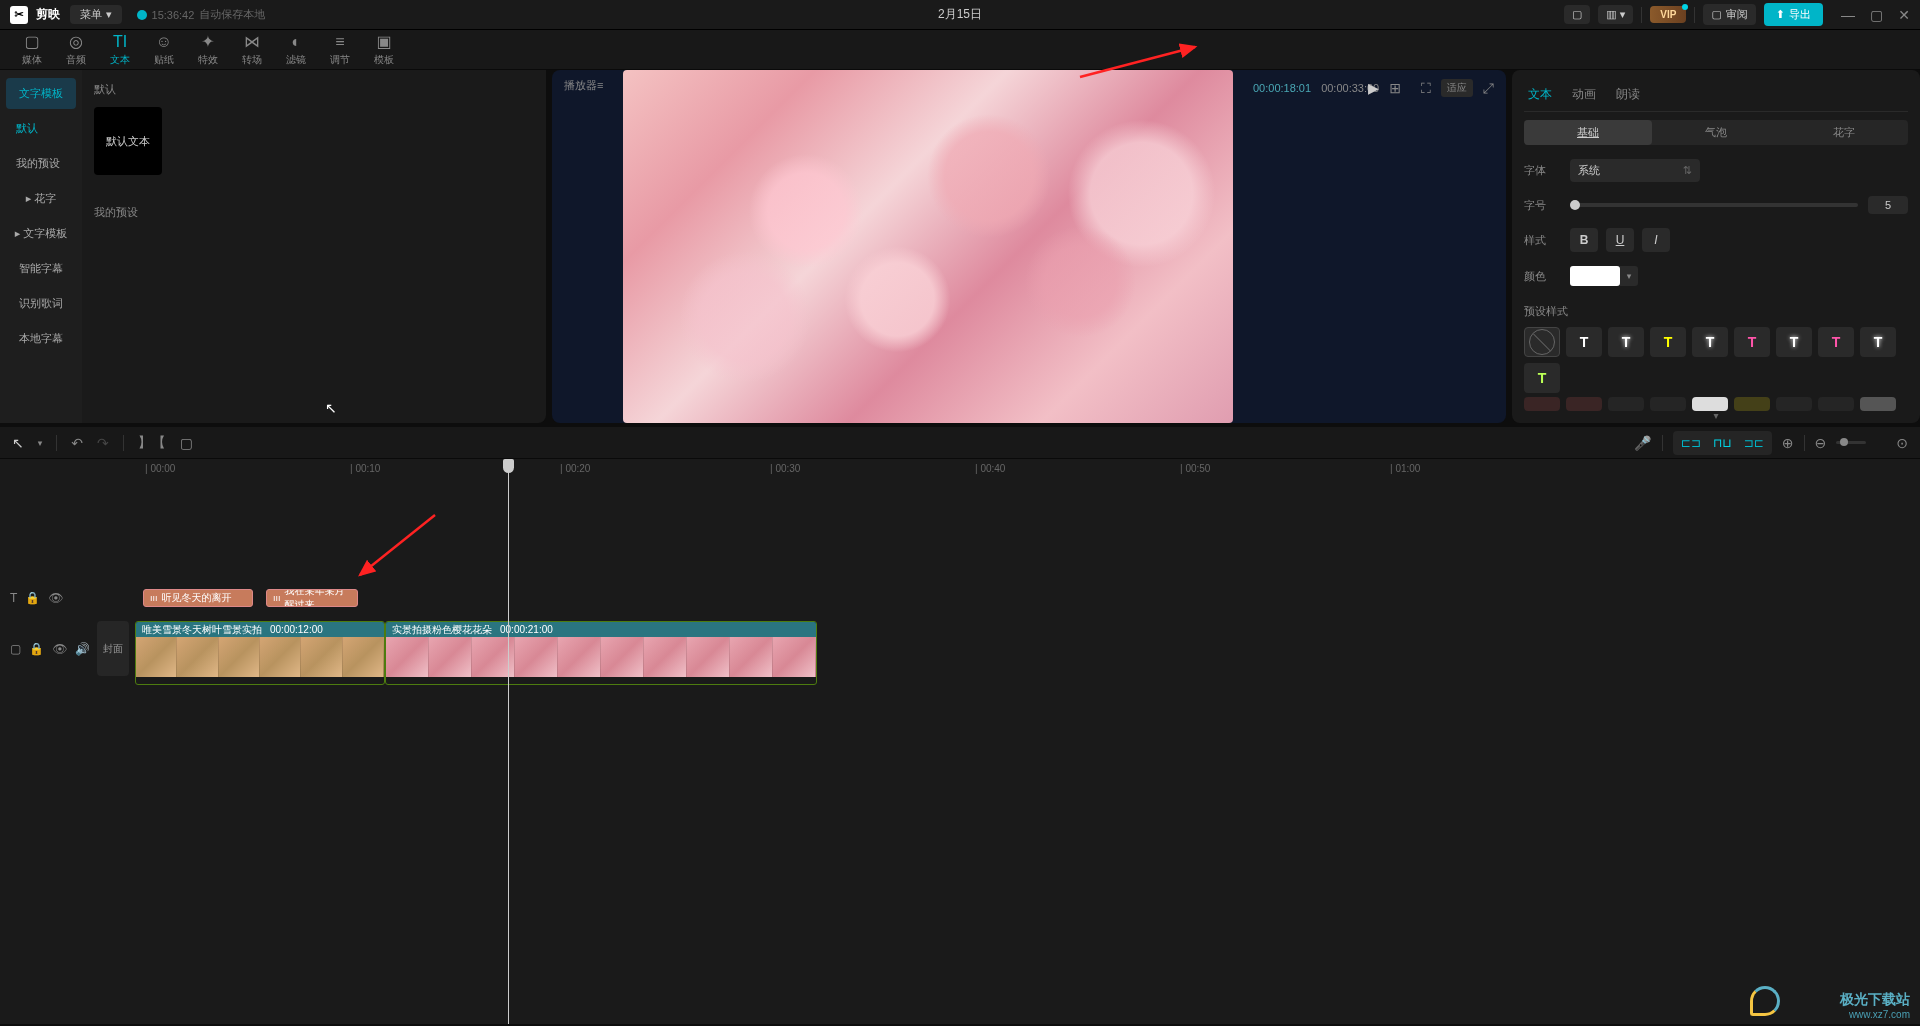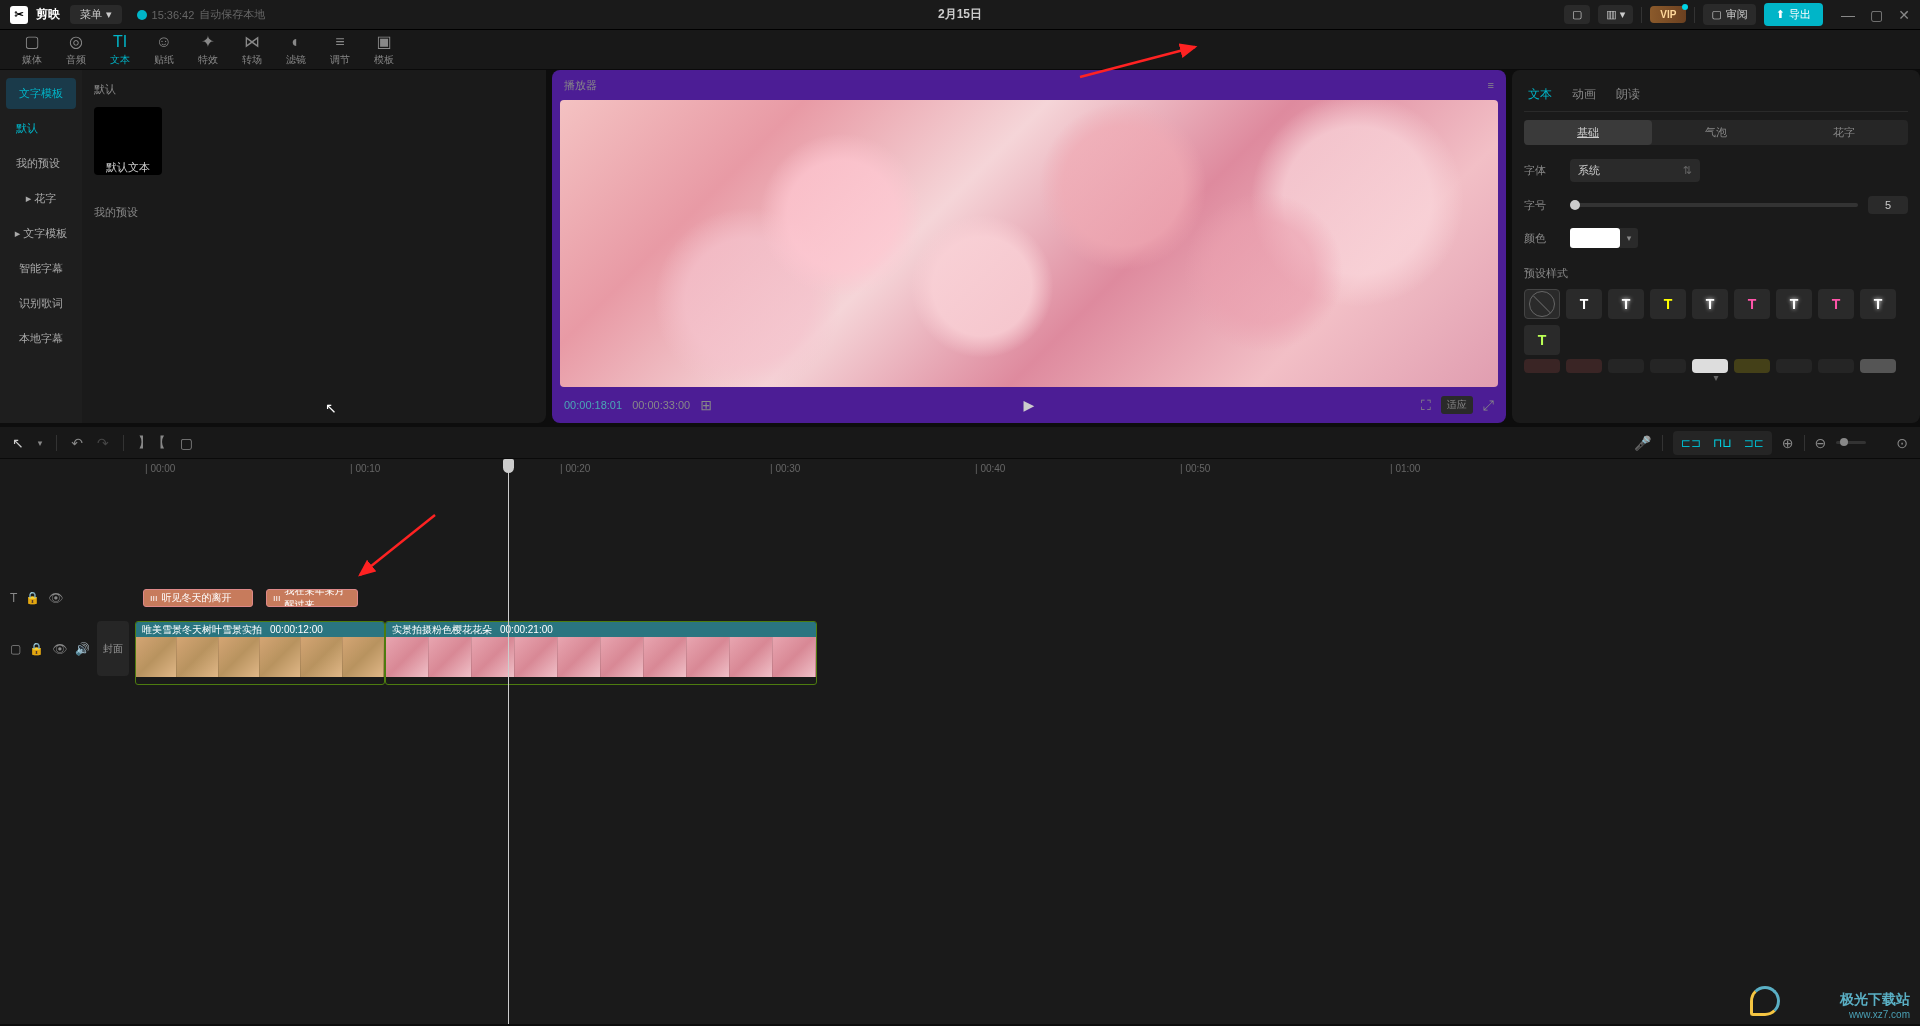--- a/index.html
+++ b/index.html
@@ -5,21 +5,21 @@
 * { margin: 0; padding: 0; box-sizing: border-box; font-family: "Microsoft YaHei", sans-serif; }
 body { background: #0d0d0d; color: #ccc; width: 1920px; height: 1026px; overflow: hidden; font-size: 12px; position: relative; }
 
 
 .title-bar { height: 30px; background: #1a1a1a; display: flex; align-items: center; padding: 0 10px; border-bottom: 1px solid #000; }
 .logo { width: 18px; height: 18px; background: #fff; border-radius: 3px; margin-right: 8px; display:flex;align-items:center;justify-content:center;color:#000;font-weight:bold;font-size:11px;}
 .app-name { color: #fff; font-size: 12px; margin-right: 10px; font-weight: bold; }
 .menu-dropdown { background: #2a2a2a; padding: 2px 10px; border-radius: 4px; color: #ccc; font-size: 11px; cursor: pointer; display:flex;align-items:center;gap:4px;}
 .autosave { margin-left: 15px; color: #666; font-size: 11px; display: flex; align-items: center; gap: 5px; }
 .autosave-dot { width: 10px; height: 10px; background: #00b5c8; border-radius: 50%; }
-.title-center { position: absolute; left: 50%; transform: translateX(-50%); color: #ccc; font-size: 12px; font-weight: bold; }
+.title-center { position: absolute; left: 50%; transform: translateX(-50%); color: #ccc; font-size: 12px; }
 .title-right { margin-left: auto; display: flex; align-items: center; gap: 8px; }
 .title-right .tb-btn { background: #2a2a2a; padding: 3px 8px; border-radius: 4px; color: #ccc; font-size: 11px; cursor: pointer; display:flex;align-items:center;gap:4px;}
 .vip-btn { background: linear-gradient(90deg, #8b5a2b, #6b4020); color: #ffd89b; border-radius:4px;padding:3px 10px;font-size:10px;font-weight:bold;position:relative;}
 .vip-btn::after{content:"";width:6px;height:6px;background:#00d4e6;border-radius:50%;position:absolute;top:-2px;right:-2px;}
 .export-btn { background: #00b5c8; color: #fff; padding: 4px 12px; border-radius: 4px; display: flex; align-items: center; gap: 4px; font-size: 11px; cursor: pointer; }
 .win-controls { display: flex; gap: 15px; margin-left: 10px; color: #888; }
 .win-controls span { cursor: pointer; font-size: 14px; }
 
 
 .top-tabs { height: 40px; background: #181818; display: flex; align-items: center; padding: 0 10px; border-bottom: 1px solid #0a0a0a; }
@@ -33,24 +33,24 @@
 
 
 .left-panel { width: 546px; background: #1a1a1a; display: flex; border-radius: 0 0 8px 0; }
 .left-sidebar { width: 82px; background: #1e1e1e; display: flex; flex-direction: column; padding: 8px 6px; gap: 4px; }
 .ls-item { padding: 8px 6px; color: #aaa; font-size: 11px; border-radius: 4px; cursor: pointer; text-align: center; }
 .ls-item.blue { background: #1a3a4a; color: #00b5c8; }
 .ls-item.active { color: #00b5c8; }
 .ls-item.sub { text-align: left; padding-left: 10px; }
 .left-content { flex: 1; padding: 12px; }
 .left-content .section-label { color: #888; font-size: 11px; margin-bottom: 10px; }
-.text-preset { width: 68px; height: 68px; background: #000; border-radius: 4px; display: flex; align-items: flex-end; justify-content: center; color: #ccc; font-size: 11px; cursor: pointer; }
-
-
-.player { flex: 1; background: #4c1d95; margin-left: 6px; border-radius: 8px; display: flex; flex-direction: column; }
+.text-preset { width: 68px; height: 68px; background: #000; border-radius: 4px; display: flex; align-items: center; justify-content: center; color: #ccc; font-size: 11px; cursor: pointer; }
+
+
+.player { flex: 1; background: #0f172a; margin-left: 6px; border-radius: 8px; display: flex; }
 .player-header { height: 30px; display: flex; align-items: center; padding: 0 12px; color: #888; font-size: 11px; }
 .player-header .spacer { flex: 1; }
 .player-canvas { flex: 1; margin: 0 8px; border-radius: 4px; background: linear-gradient(135deg, #f4c2c2 0%, #e89aa5 20%, #f5d5d8 40%, #de8a9e 60%, #f2bfc6 80%, #e09db0 100%); position:relative; overflow:hidden;}
 .player-canvas::before{content:"";position:absolute;inset:0;background:radial-gradient(circle at 30% 40%, rgba(255,200,210,0.7) 8%, transparent 12%), radial-gradient(circle at 60% 30%, rgba(240,170,180,0.7) 10%, transparent 14%), radial-gradient(circle at 45% 65%, rgba(250,210,215,0.8) 9%, transparent 13%), radial-gradient(circle at 75% 60%, rgba(235,160,175,0.6) 7%, transparent 11%), radial-gradient(circle at 20% 70%, rgba(245,195,205,0.7) 8%, transparent 12%), radial-gradient(circle at 85% 35%, rgba(250,215,220,0.7) 9%, transparent 13%);}
 .player-controls { height: 36px; display: flex; align-items: center; padding: 0 12px; gap: 10px; }
 .timecode { color: #4aa8b5; font-size: 11px; }
 .timecode.total { color: #888; }
 .player-controls .spacer { flex: 1; }
 .play-btn { color: #ccc; font-size: 14px; cursor: pointer; position:absolute; left:50%; transform:translateX(-50%);}
 .player-controls { position: relative; }
@@ -255,20 +255,34 @@
         </div>
     </div>
     <div class="rp-row">
       <span class="rp-label">字号</span>
       <div class="rp-slider">
           <div class="rp-slider-thumb"></div>
         </div>
       <div class="rp-num">5</div>
     </div>
     <div class="rp-row">
+      <span class="rp-label">样式</span>
+      <div class="rp-style-btns">
+        <div class="rp-style-btn">
+            <b>B</b>
+          </div>
+        <div class="rp-style-btn">
+            <u>U</u>
+          </div>
+        <div class="rp-style-btn">
+            <i>I</i>
+          </div>
+      </div>
+    </div>
+    <div class="rp-row">
       <span class="rp-label">颜色</span>
       <div class="rp-color-wrap">
         <div class="rp-color"></div>
         <div class="rp-color-arrow">▾</div>
       </div>
     </div>
     <div class="rp-row" style="margin-top:18px;">
       <span class="rp-label" style="width:auto;">预设样式</span>
     </div>
     <div class="preset-grid" id="preset-grid">

